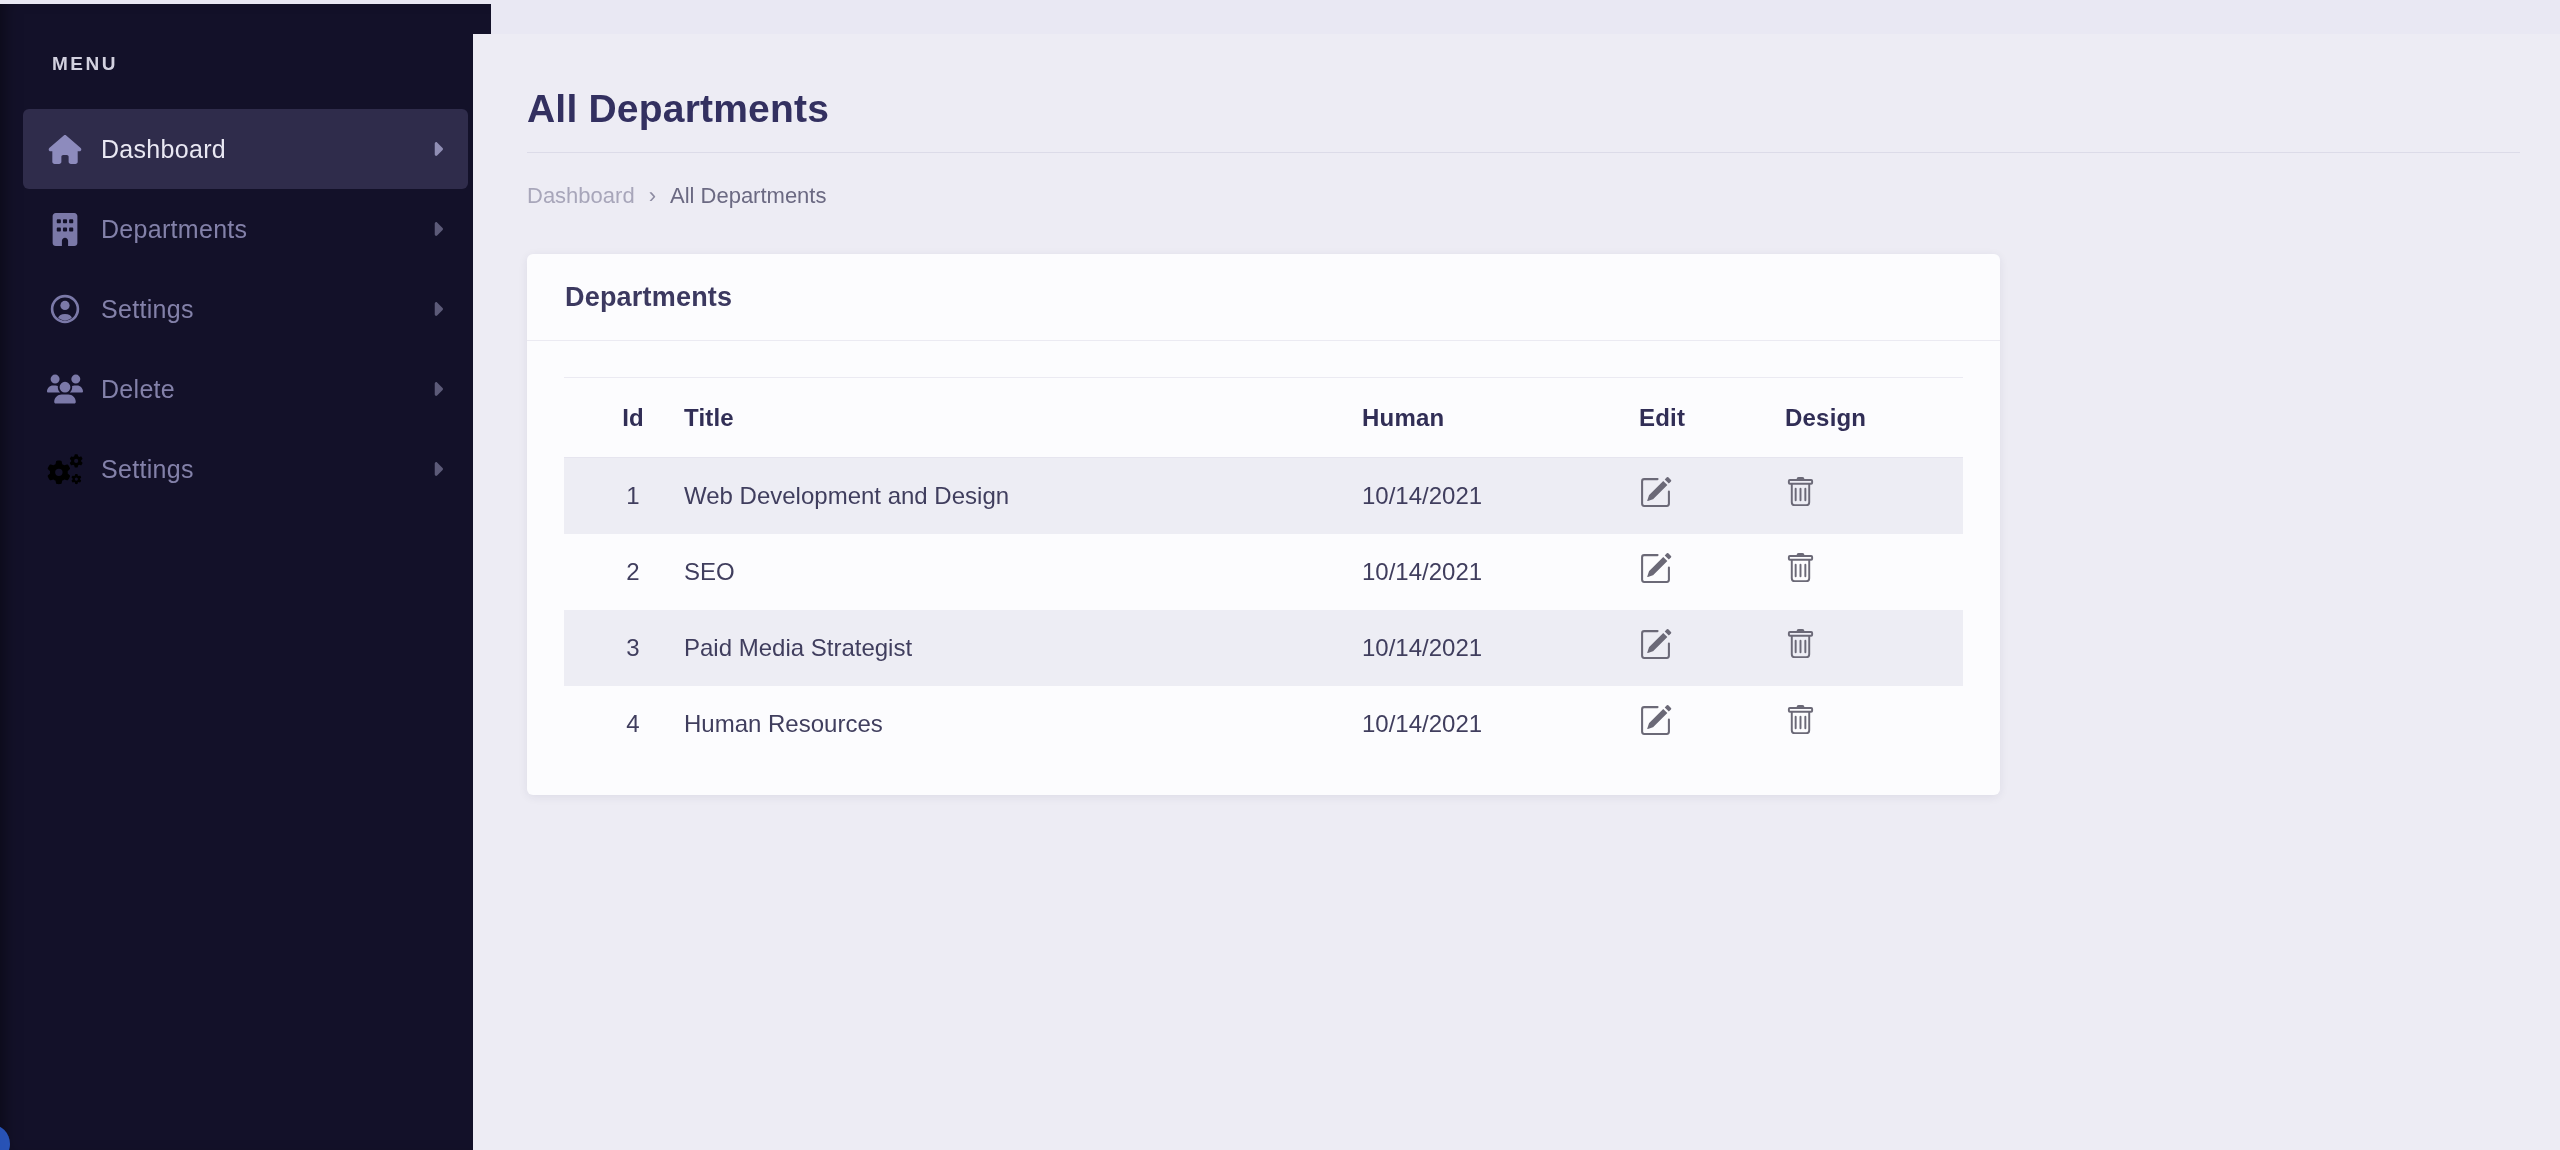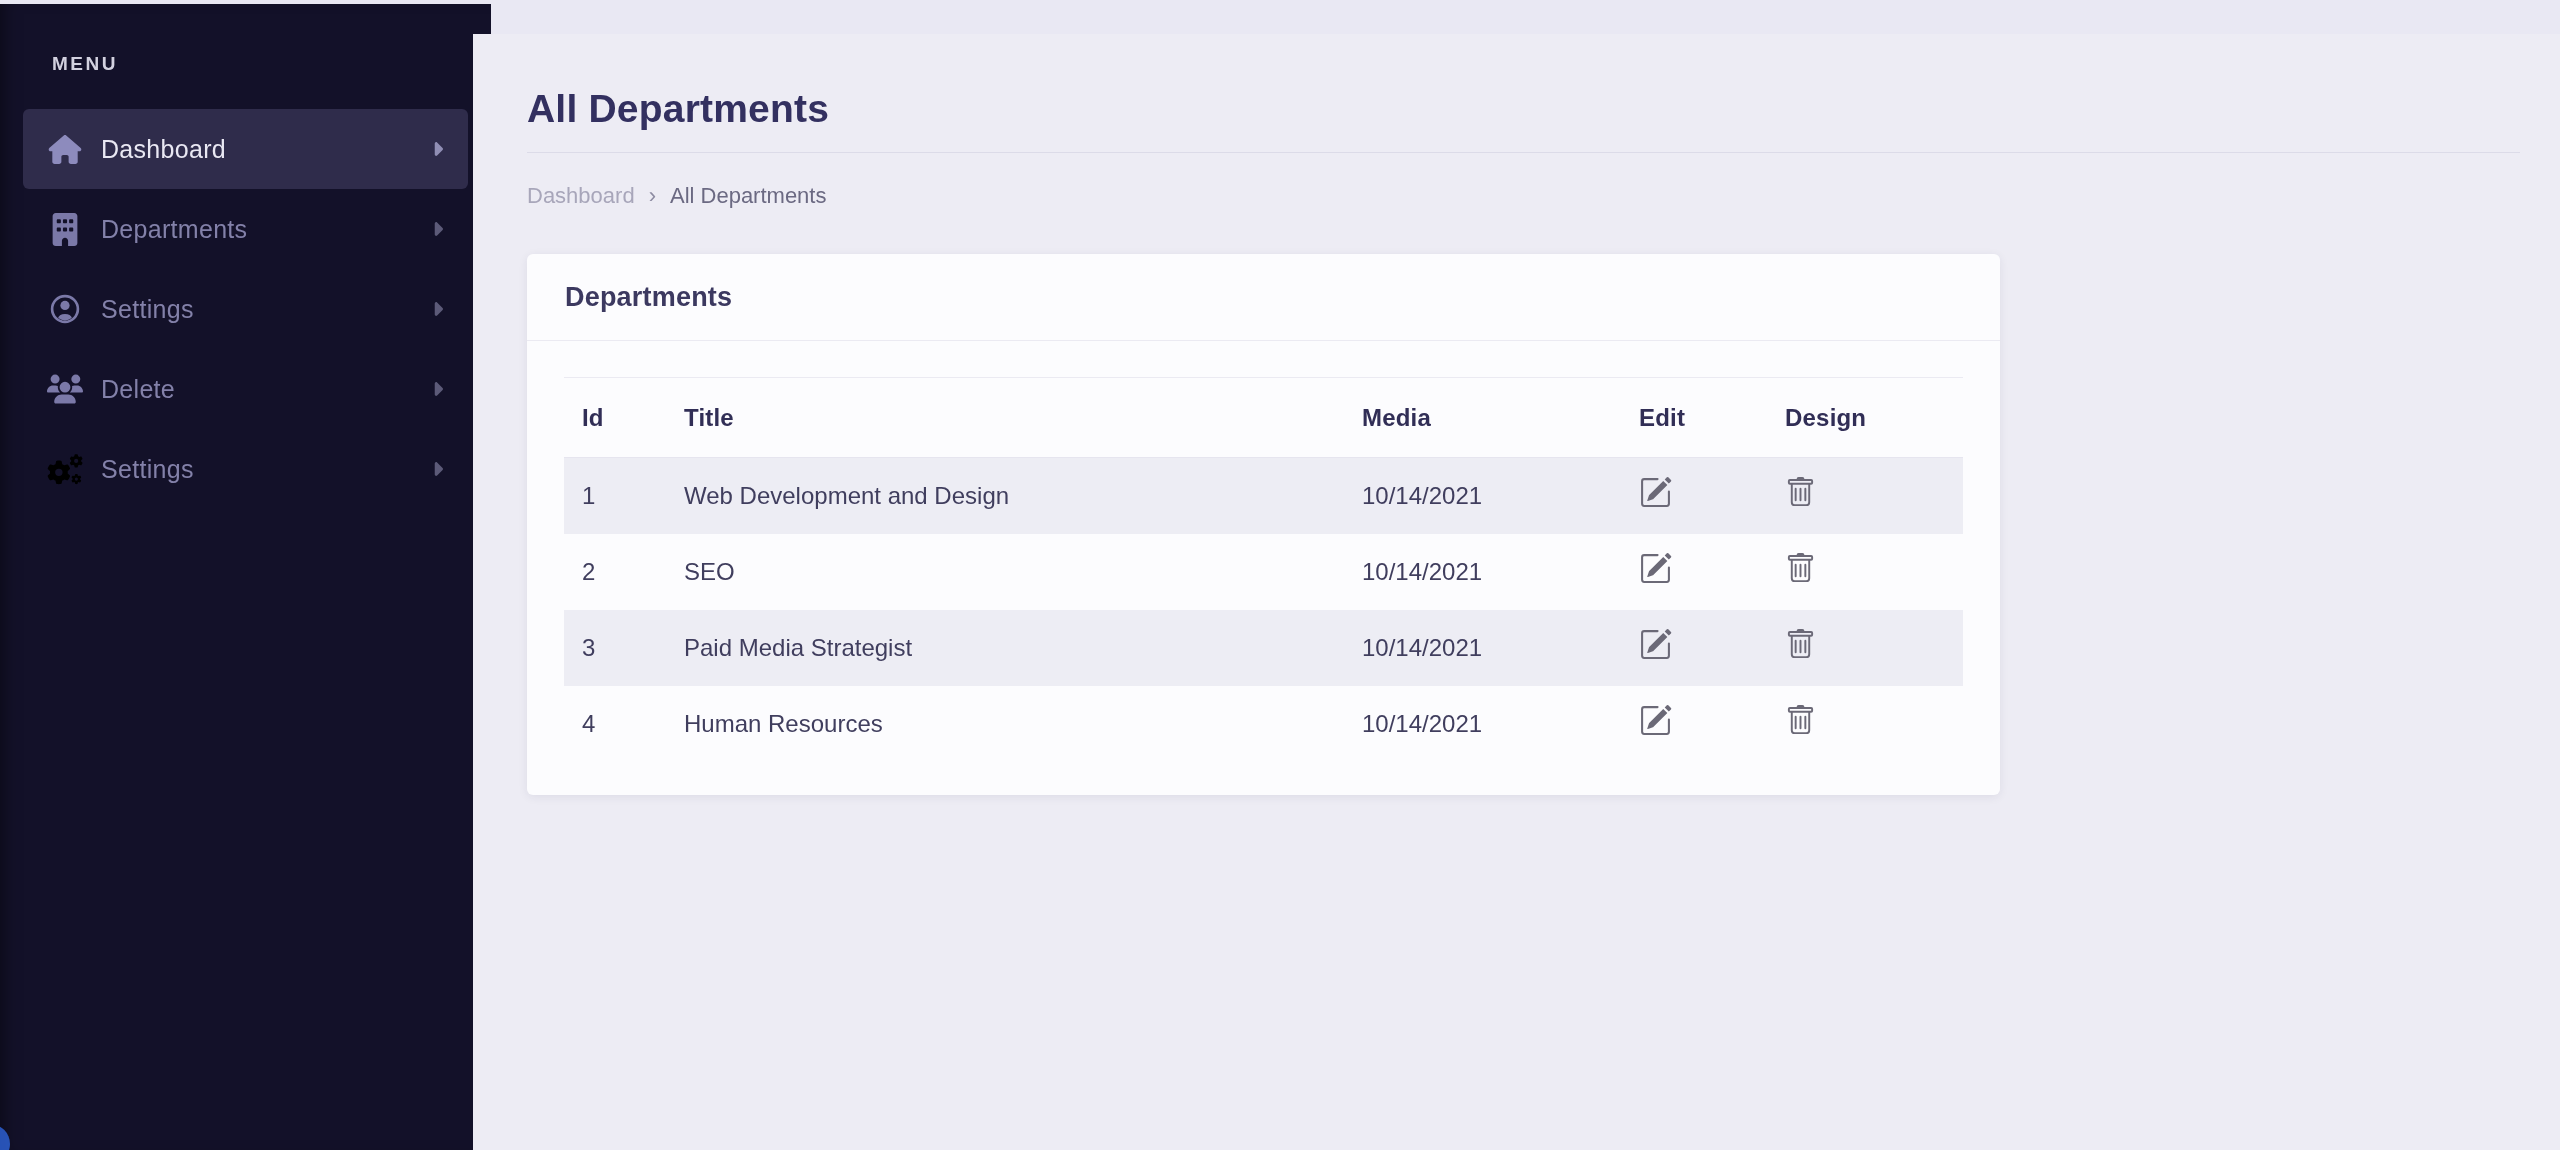--- a/index.html
+++ b/index.html
@@ -68,21 +68,21 @@
     border-bottom:1px solid var(--card-border);
     font-size:27px; font-weight:700; color:var(--card-title); letter-spacing:.2px;
   }
   .card-body{ padding:36px 37px 33px; }
   table{ width:100%; border-collapse:collapse; border-top:1px solid var(--card-border); }
   th{
     height:80px; text-align:left; font-size:24px; font-weight:700;
     color:var(--table-header-text); border-bottom:1px solid #e6e5ef; letter-spacing:.2px;
   }
   td{ height:76px; font-size:24px; color:var(--table-cell-text); }
-  th:first-child, td:first-child{ padding-left:18px; }
+  th:first-child, td:first-child{ padding-left:18px;text-align:center; }
   tbody tr:nth-child(odd){ background:var(--row-stripe); }
   .action-btn{
     background:none; border:none; padding:0; cursor:pointer;
     color:var(--action-icon); display:inline-flex; align-items:center;
   }
   .action-btn svg{ display:block; }
 </style>
 </head>
 <body>
 
@@ -199,21 +199,21 @@
           <col style="width:120px">
             <col style="width:678px">
             <col style="width:277px">
             <col style="width:146px">
             <col>
         </colgroup>
         <thead>
           <tr>
             <th>Id</th>
             <th>Title</th>
-            <th>Media</th>
+            <th>Human</th>
             <th>Edit</th>
             <th>Design</th>
           </tr>
         </thead>
         <tbody>
           <tr>
             <td>1</td>
             <td>Web Development and Design</td>
             <td>10/14/2021</td>
             <td><button class="action-btn">

